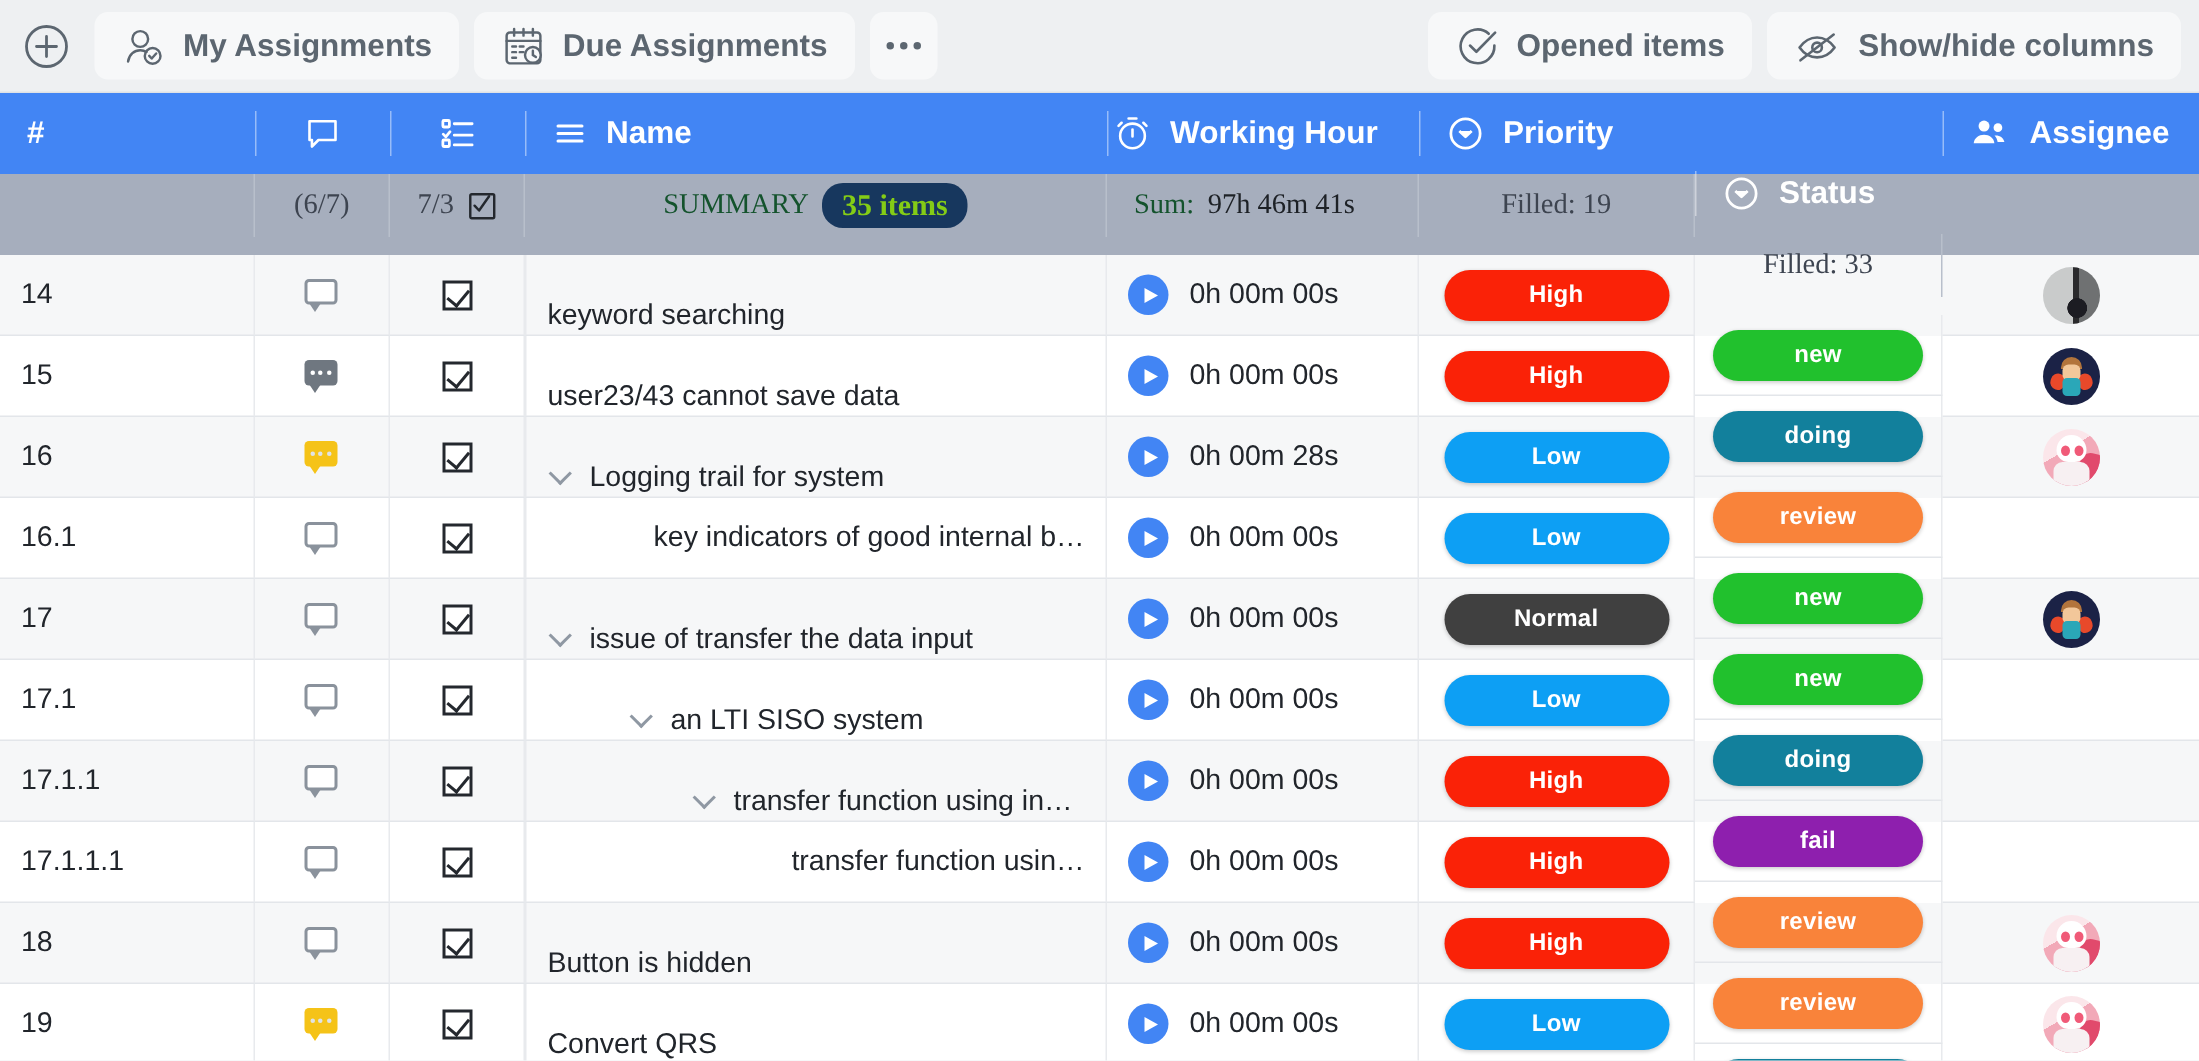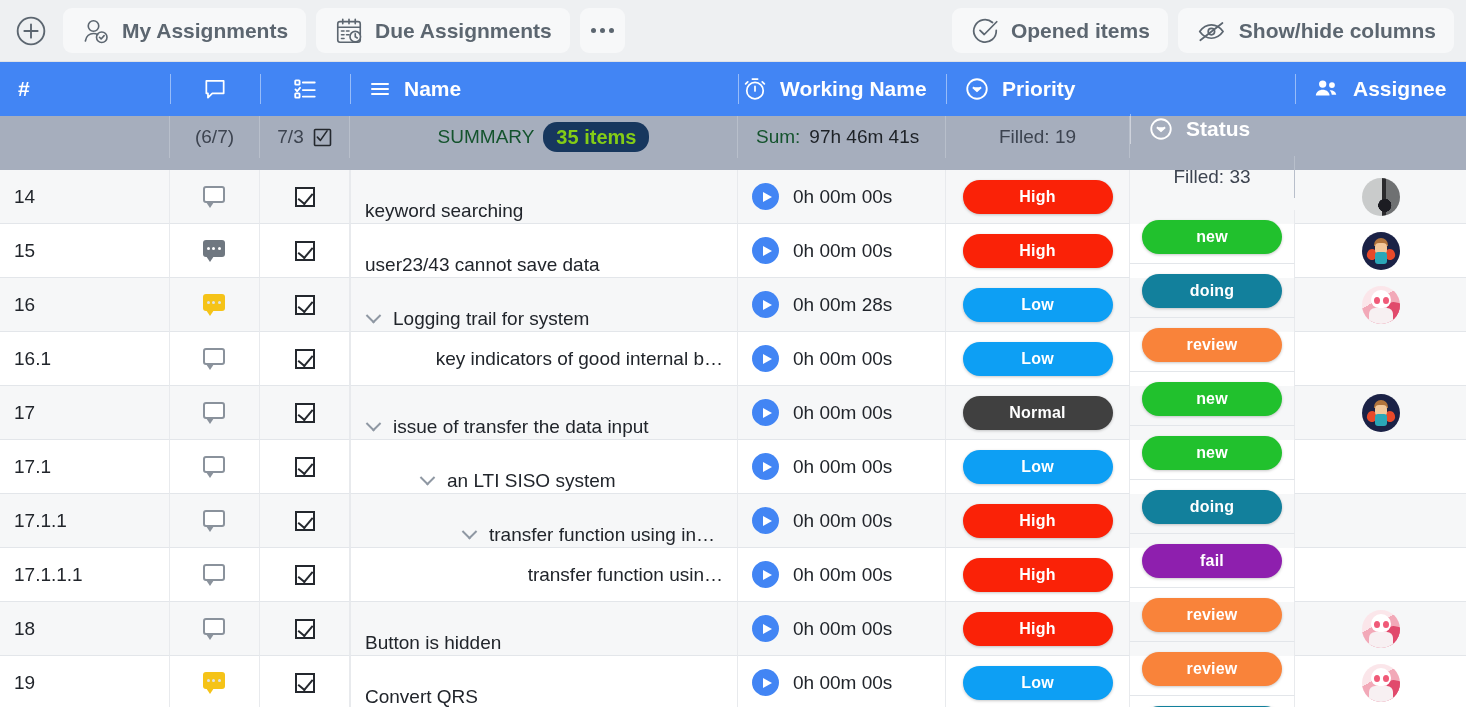--- a/index.html
+++ b/index.html
@@ -91,20 +91,21 @@
   #sumrow { height: 54px; background: #a6aebd; }
   #sumrow .cell {
     height: 42px;
     display: flex;
     align-items: center;
     justify-content: center;
     font-size: 19px;
     color: #3d4450;
     border-right: 1px solid #b8bfcb;
     gap: 9px;
+    font-family: Liberation Serif, serif;
   }
   #sumrow .cell.c-num { border-right: 1px solid #b8bfcb; }
   #sumrow .cell.c-asgn { border-right: none; }
   .sum-badge {
     background: #17375e;
     color: #84cc16;
     font-size: 20px;
     font-weight: 700;
     border-radius: 14px;
     padding: 5px 13px;
@@ -386,21 +387,21 @@
       </span>
       <span>Name</span>
     </div>
     <div class="cell c-time sep" style="padding-left:4px;">
       <span class="hicon">
         <svg width="26" height="26" viewBox="0 0 24 24" fill="none" stroke="#fff" stroke-width="1.6">
           <circle cx="12" cy="13.5" r="7.6"></circle>
           <path d="M12 9.6v4.2M9.6 2.8h4.8M5.3 5.4L3.4 7.3M18.7 5.4l1.9 1.9" stroke-linecap="round"></path>
         </svg>
       </span>
-      <span>Working Name</span>
+      <span>Working Hour</span>
     </div>
     <div class="cell c-prio sep">
       <span class="hicon">
         <svg width="26" height="26" viewBox="0 0 24 24" fill="none" stroke="#fff" stroke-width="1.7">
           <circle cx="12" cy="12" r="9"></circle>
           <path d="M8.2 10.4l3.8 3.6 3.8-3.6" fill="#fff" stroke-linejoin="round"></path>
         </svg>
       </span>
       <span>Priority</span>
     </div>

